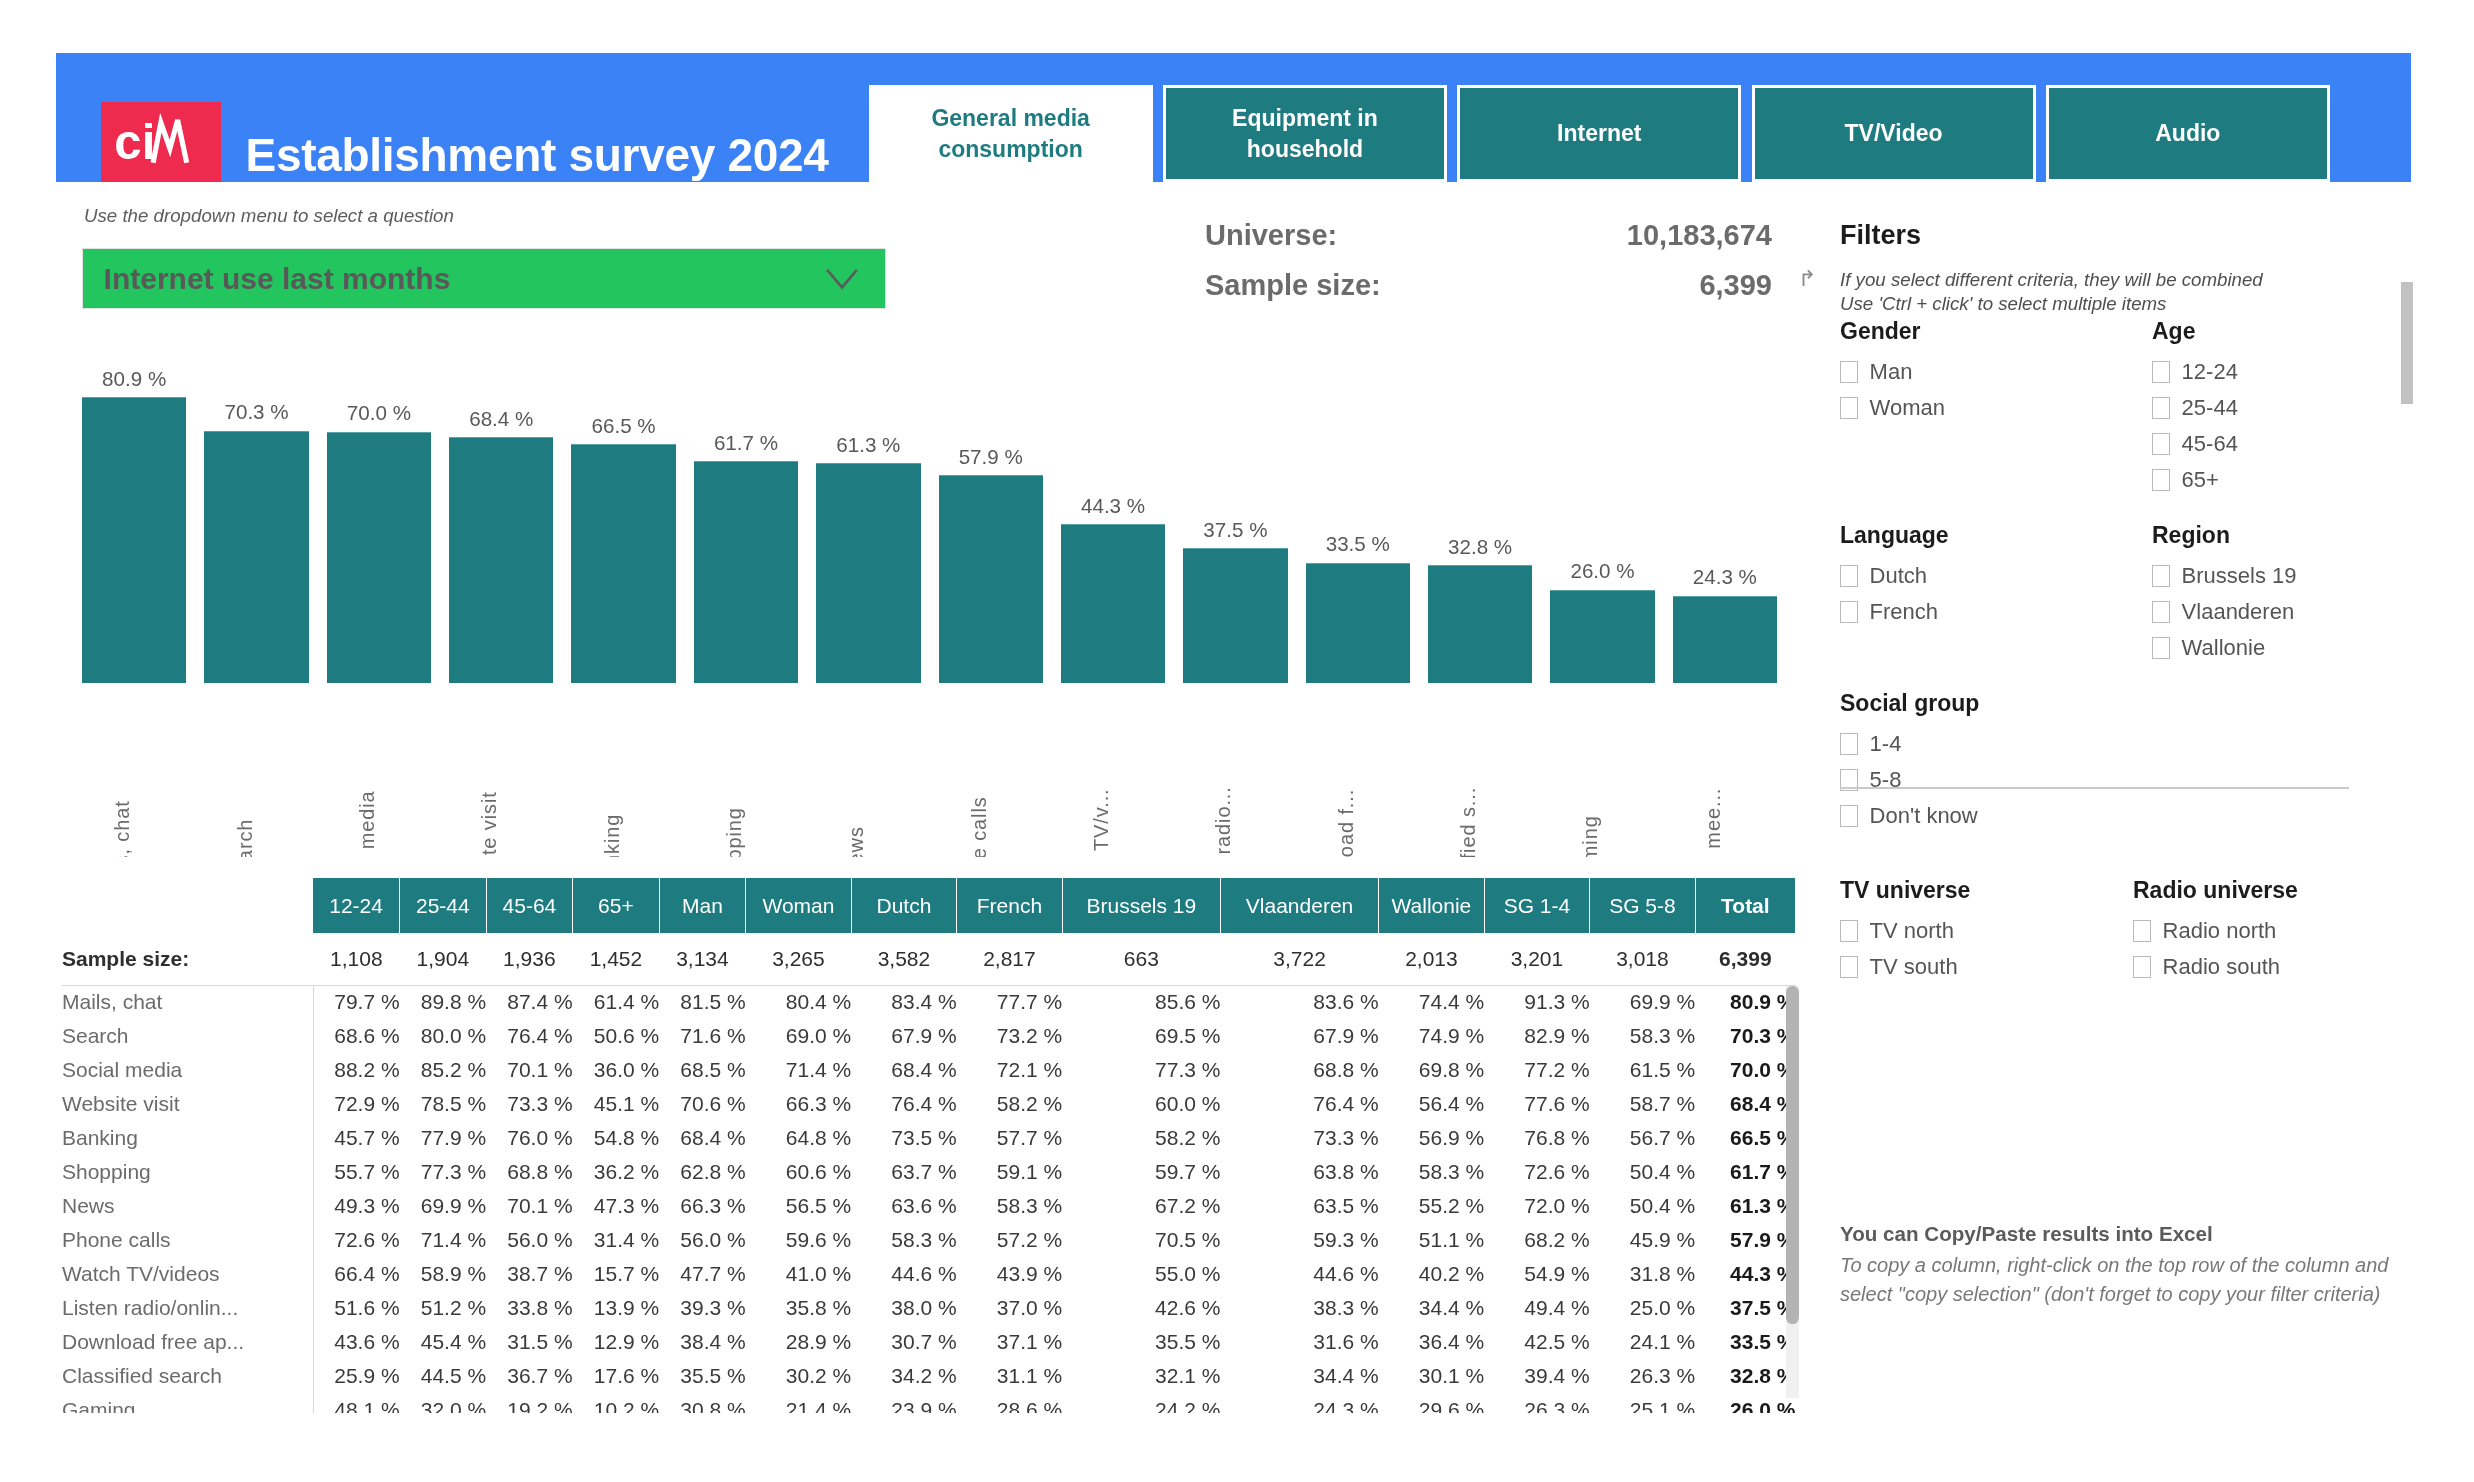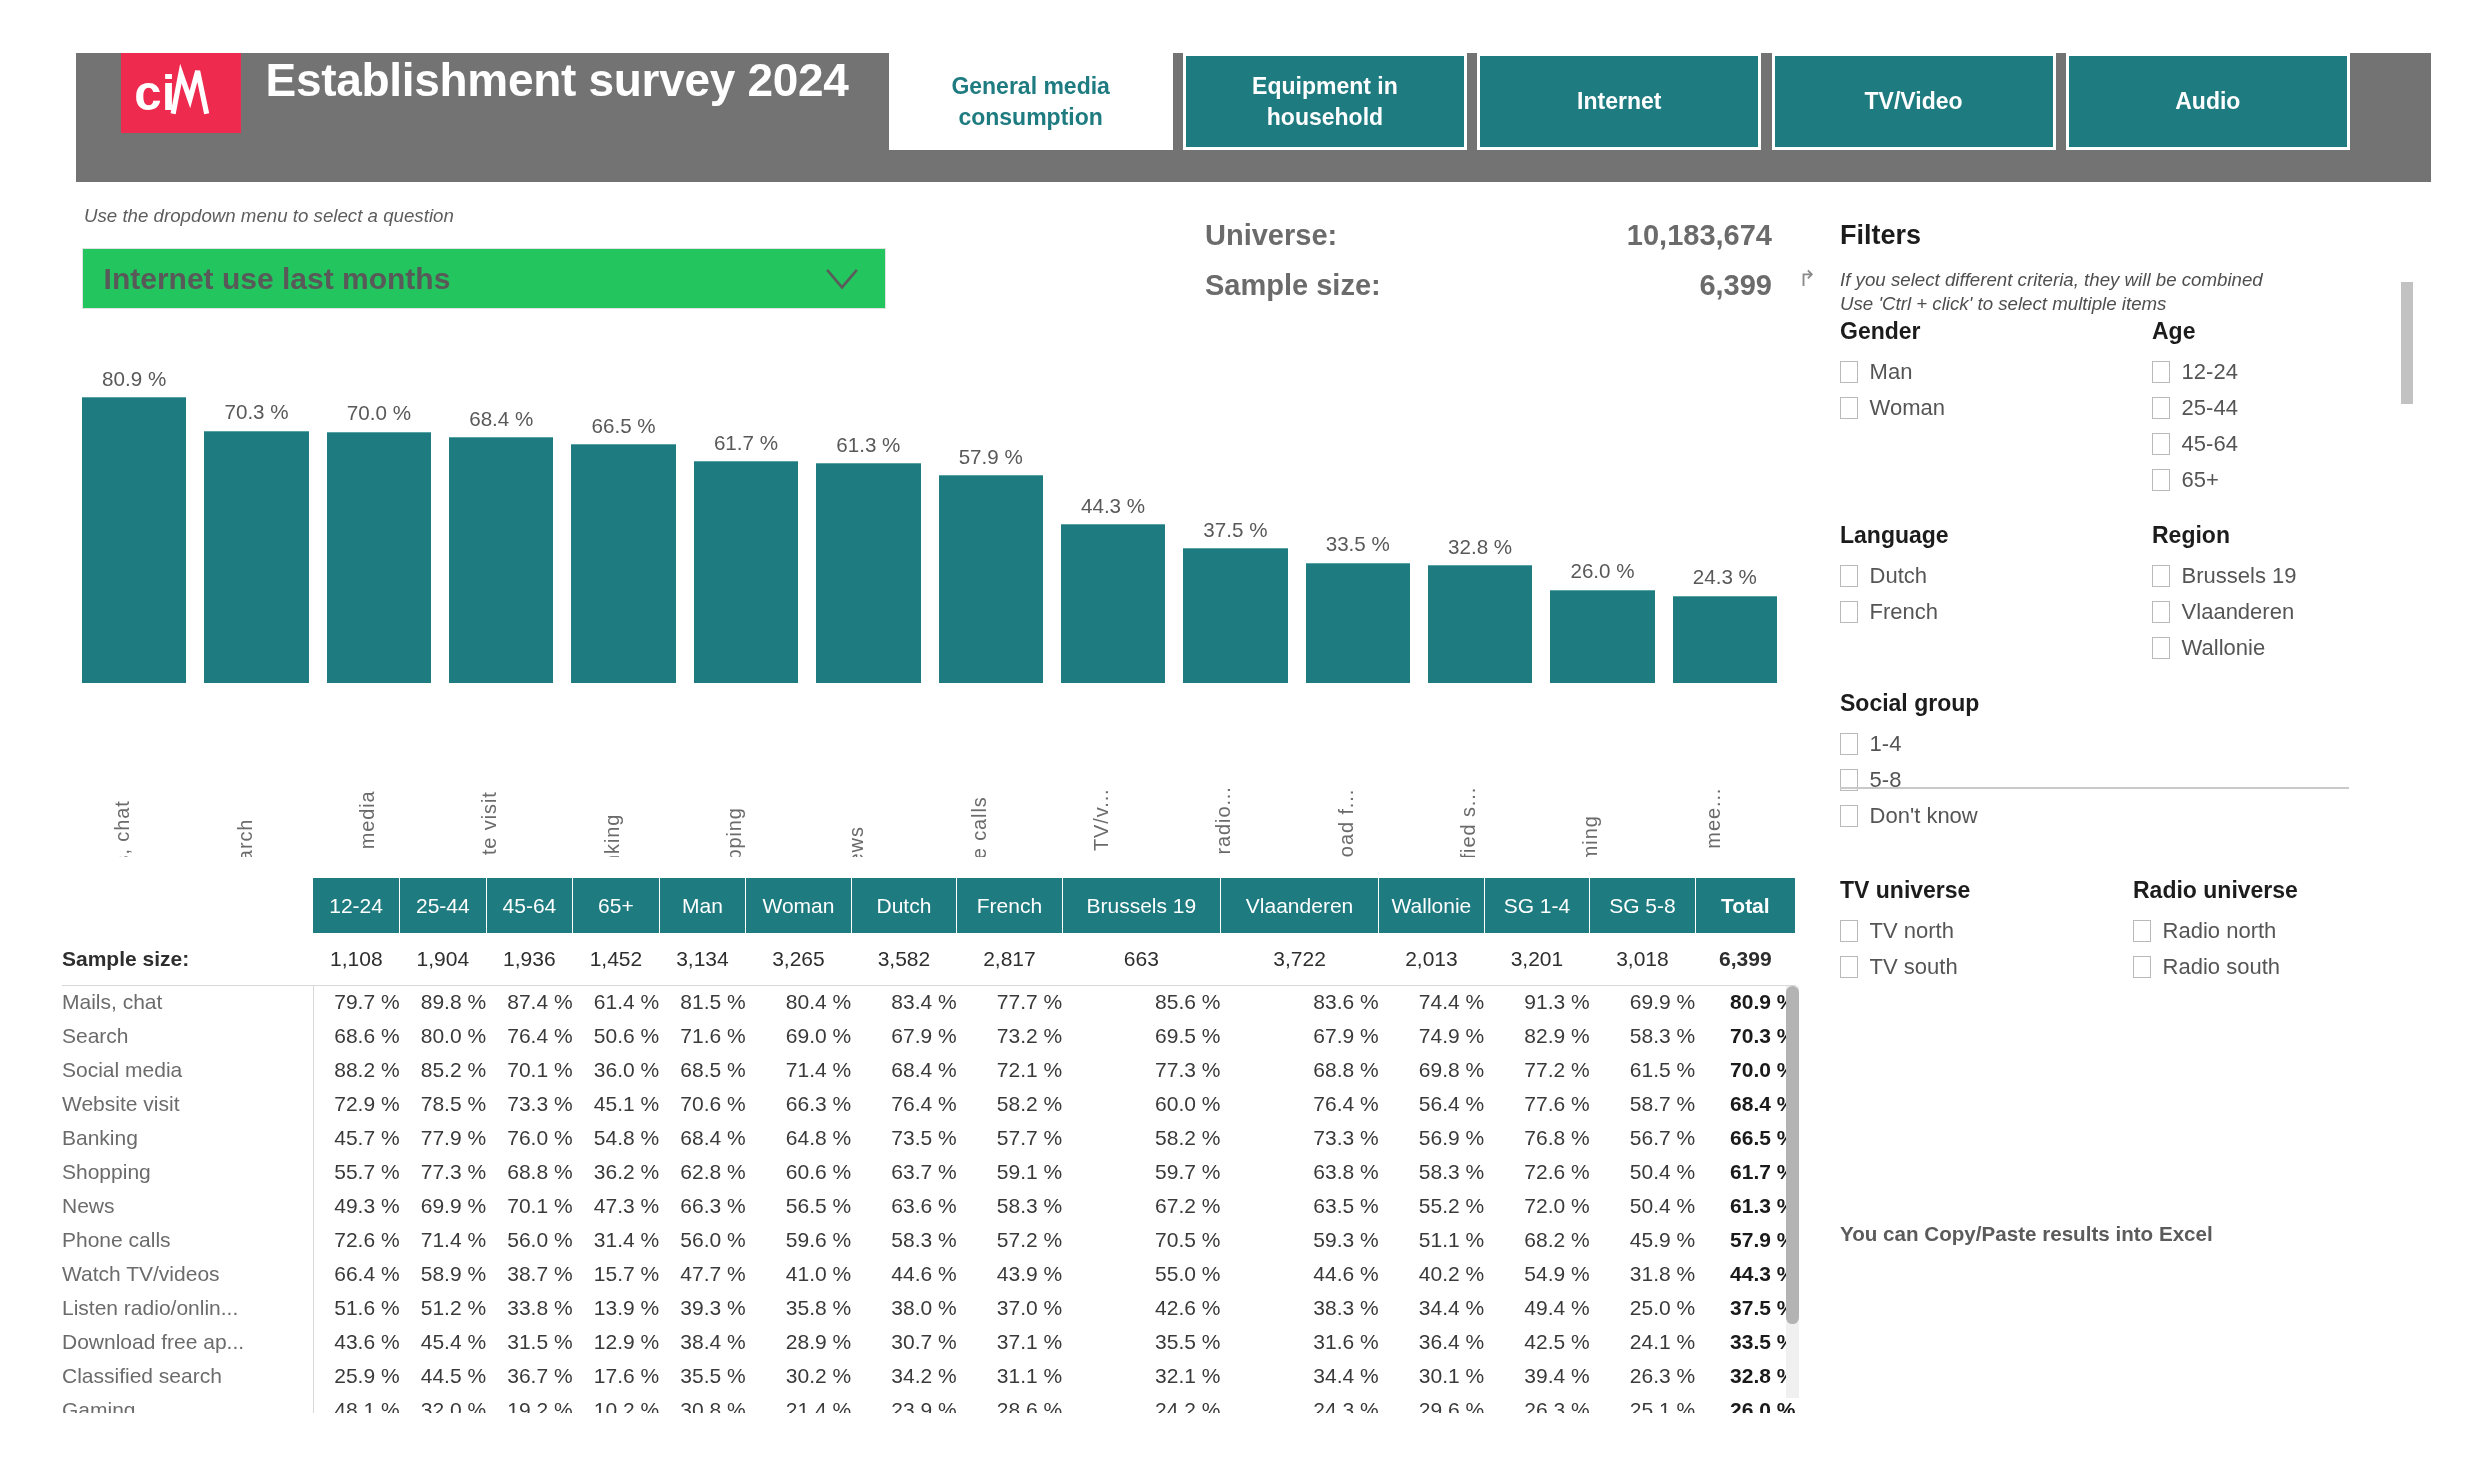--- a/index.html
+++ b/index.html
@@ -7,24 +7,24 @@
     width: 2475px; height: 1483px;
     background: #ffffff;
     font-family: "Liberation Sans", sans-serif;
     overflow: hidden;
   }
   body { position: relative; }
 
   
   #header-bar {
     position: absolute;
-    left: 76px; top: 53px;
+    left: 56px; top: 53px;
     width: 2355px; height: 129px;
-    background: #737373;
-    display: flex; align-items: flex-start;
+    background: #3b82f6;
+    display: flex; align-items: flex-end;
   }
   #logo-box {
     width: 120px; height: 80px;
     background: #ee2a4e;
     margin-left: 45px;
     display: flex; align-items: center; justify-content: center;
     flex: 0 0 auto;
   }
   #logo-box svg { display: block; }
   #app-title {
@@ -854,16 +854,17 @@
         </div>
         <div class="fitem">
           <span class="fbox"></span>
           <span class="flabel">Radio south</span>
         </div>
       </div>
     </div>
 
   <div id="excel-note">
     <div class="title">You can Copy/Paste results into Excel</div>
+    <div class="body">To copy a column, right-click on the top row of the column and select "copy selection" (don't forget to copy your filter criteria)</div>
   </div>
 </div>
 <div id="panel-scrollbar"></div>
 
 
 </body></html>

